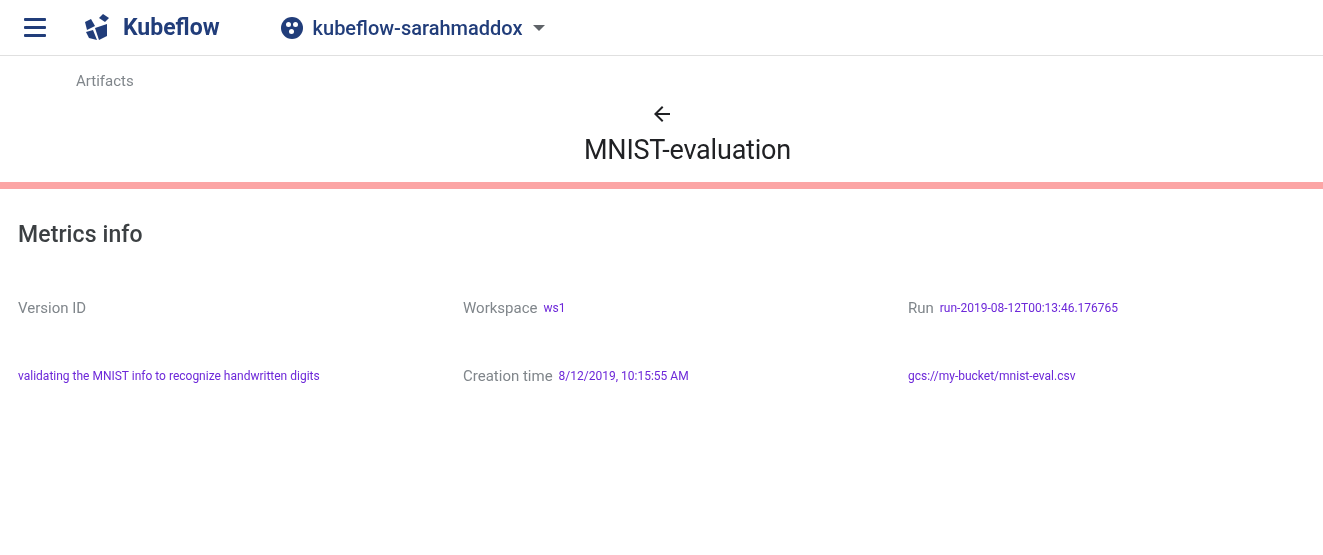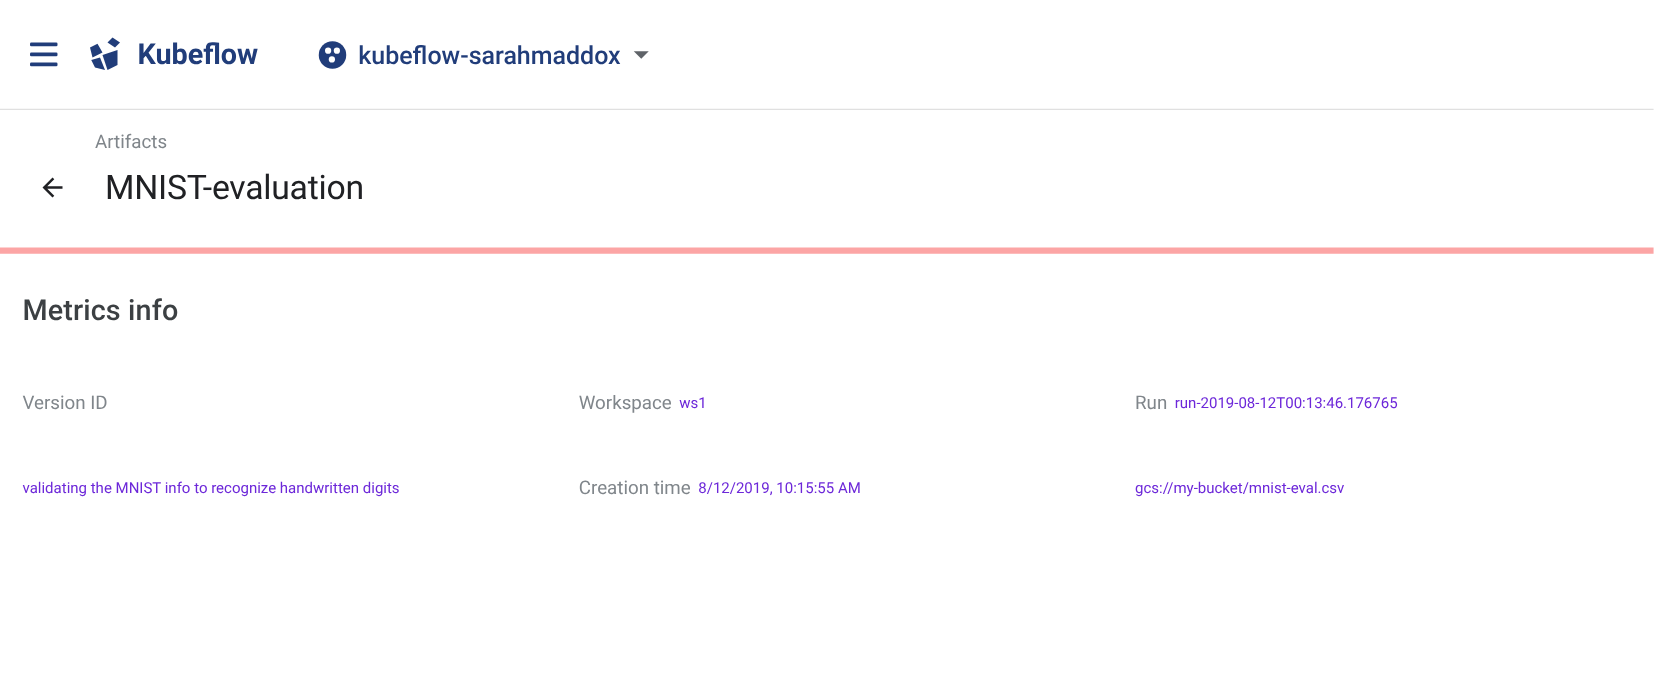--- a/index.html
+++ b/index.html
@@ -11,22 +11,22 @@
       font-family: 'Google Sans', 'Roboto', -apple-system, BlinkMacSystemFont, sans-serif;
       background: #fff;
       color: #3c4043;
       width: 1323px;
     }
     .top-bar {
       display: flex;
       align-items: center;
       padding: 16px 24px;
       border-bottom: 1px solid #e0e0e0;
-      gap: 20px;
-      height: 88px;
+      gap: 33px;
+      height: 56px;
     }
     .hamburger {
       cursor: pointer;
       display: flex;
       flex-direction: column;
       justify-content: center;
       gap: 5px;
       width: 24px;
       padding: 8px 0;
     }
@@ -90,33 +90,34 @@
       box-shadow: -4px 7px 0 0 #fff;
     }
     .chevron-down {
       width: 0;
       height: 0;
       border-left: 6px solid transparent;
       border-right: 6px solid transparent;
       border-top: 6px solid #5f6368;
     }
     .breadcrumb-section {
-      padding: 16px 24px 32px 76px;
-      border-bottom: 5px solid #fca5a5;
+      padding: 16px 24px 16px 76px;
+      border-bottom: 7px solid #fca5a5;
     }
     .breadcrumb-label {
       color: #80868b;
       font-size: 15px;
       margin-bottom: 12px;
       display: block;
     }
     .title-row {
       display: flex;
       align-items: center;
-      gap: 24px;
+      gap: 8px;
+      flex-direction: column;
     }
     .back-arrow {
       cursor: pointer;
       font-size: 24px;
       color: #202124;
       margin-left: -52px;
       width: 36px;
       display: flex;
       justify-content: center;
     }

